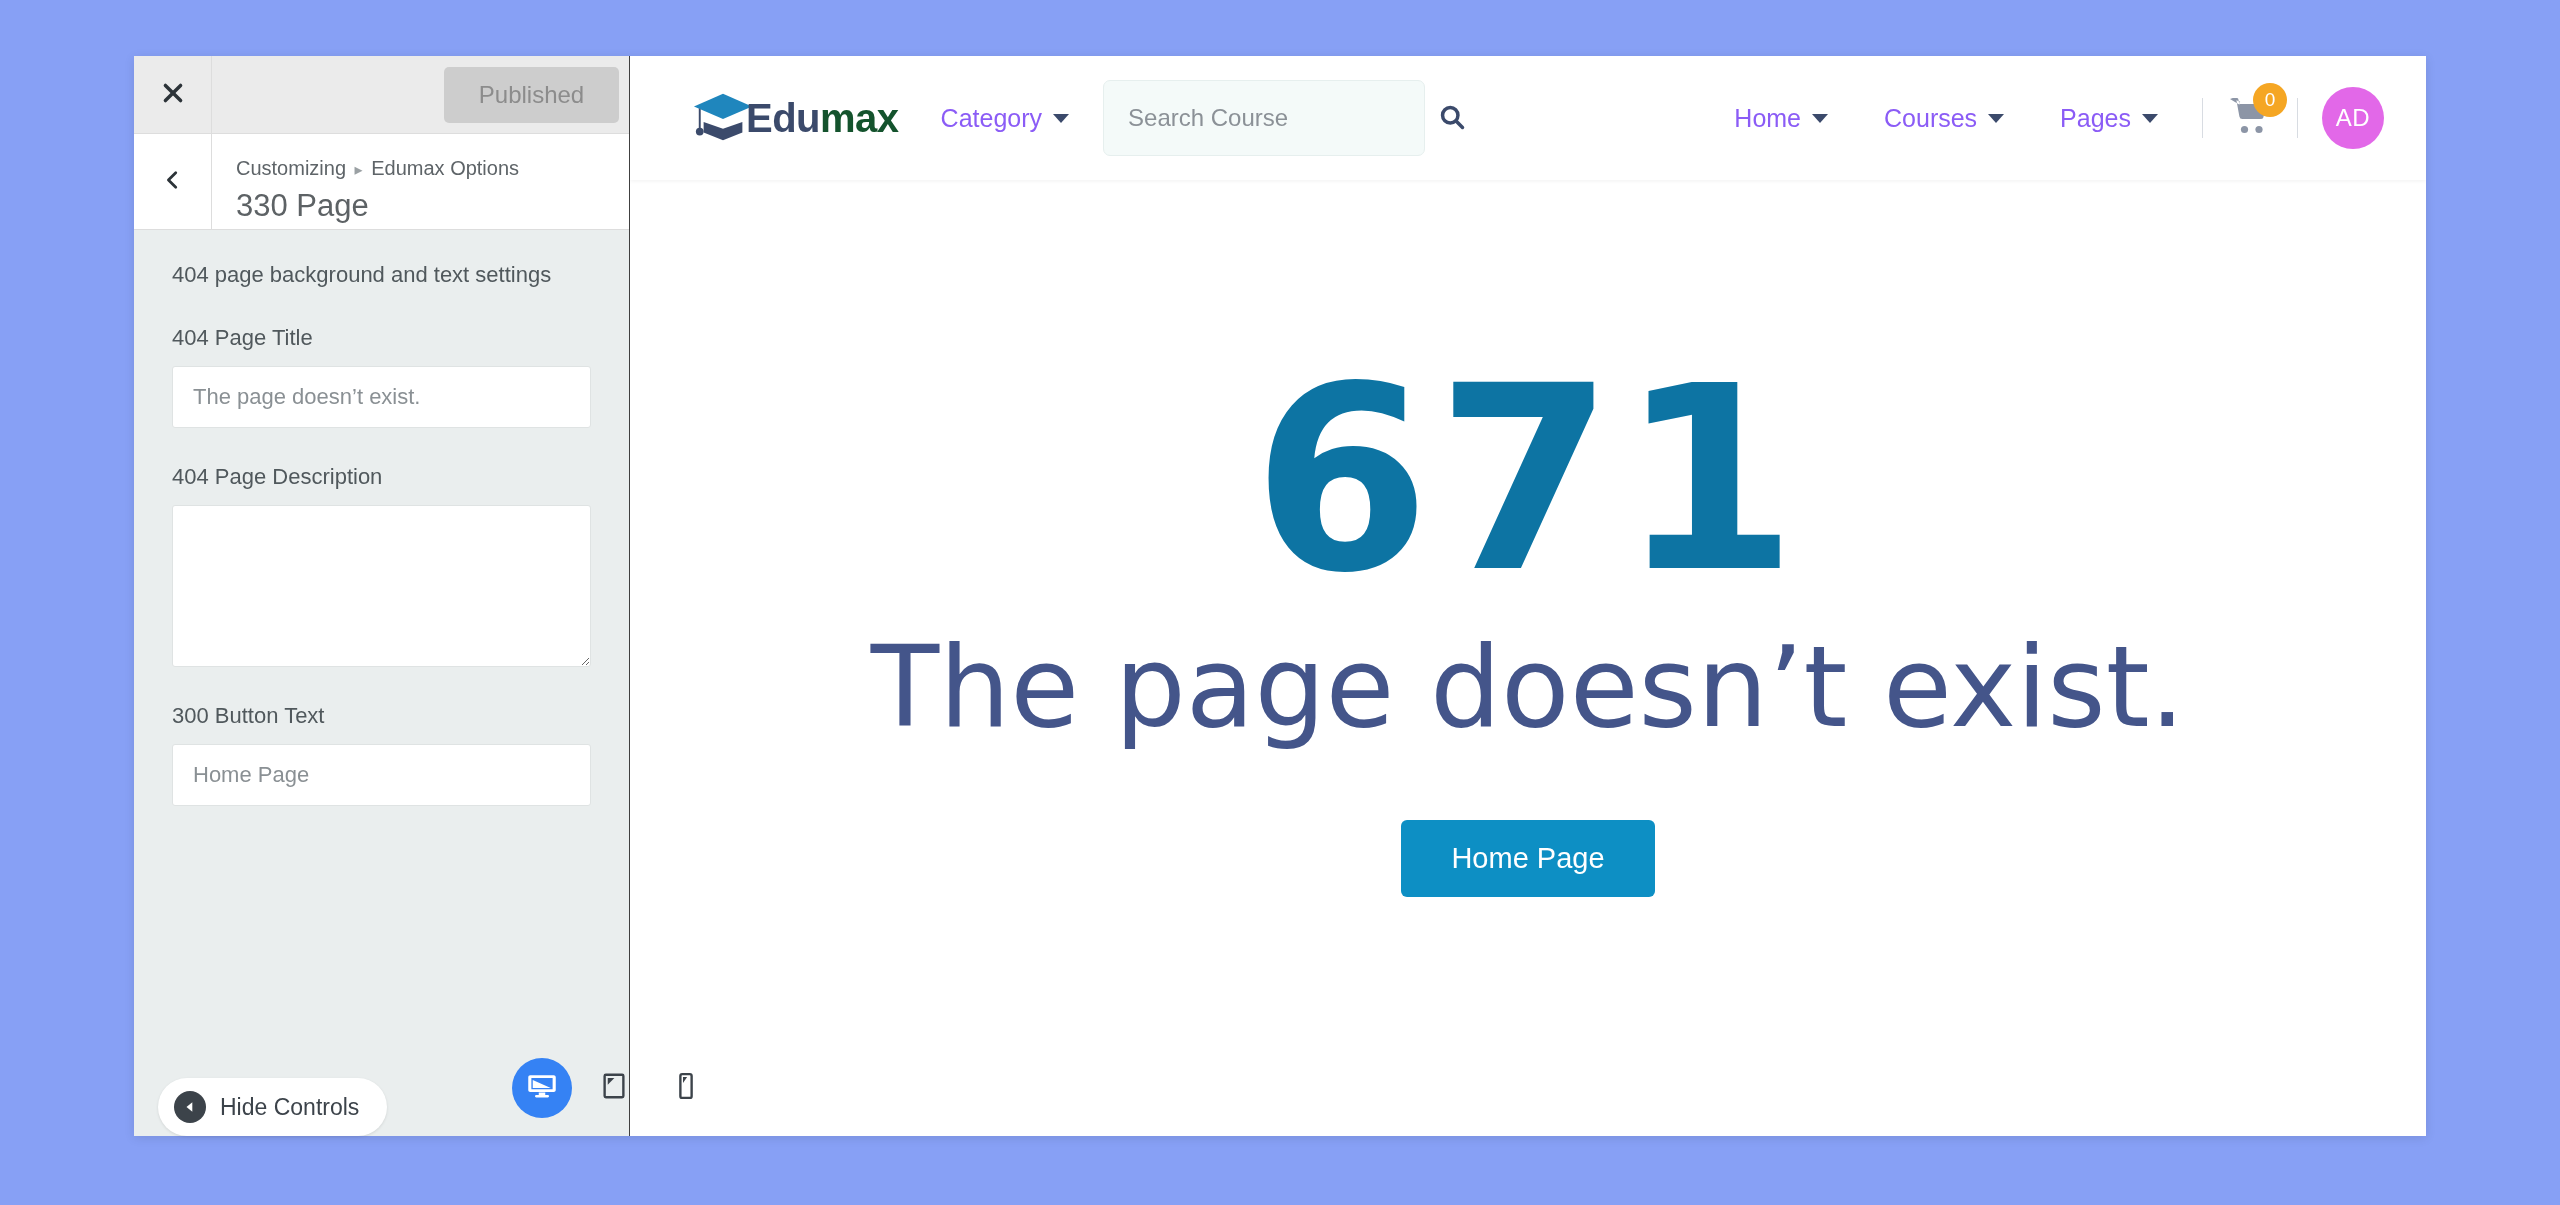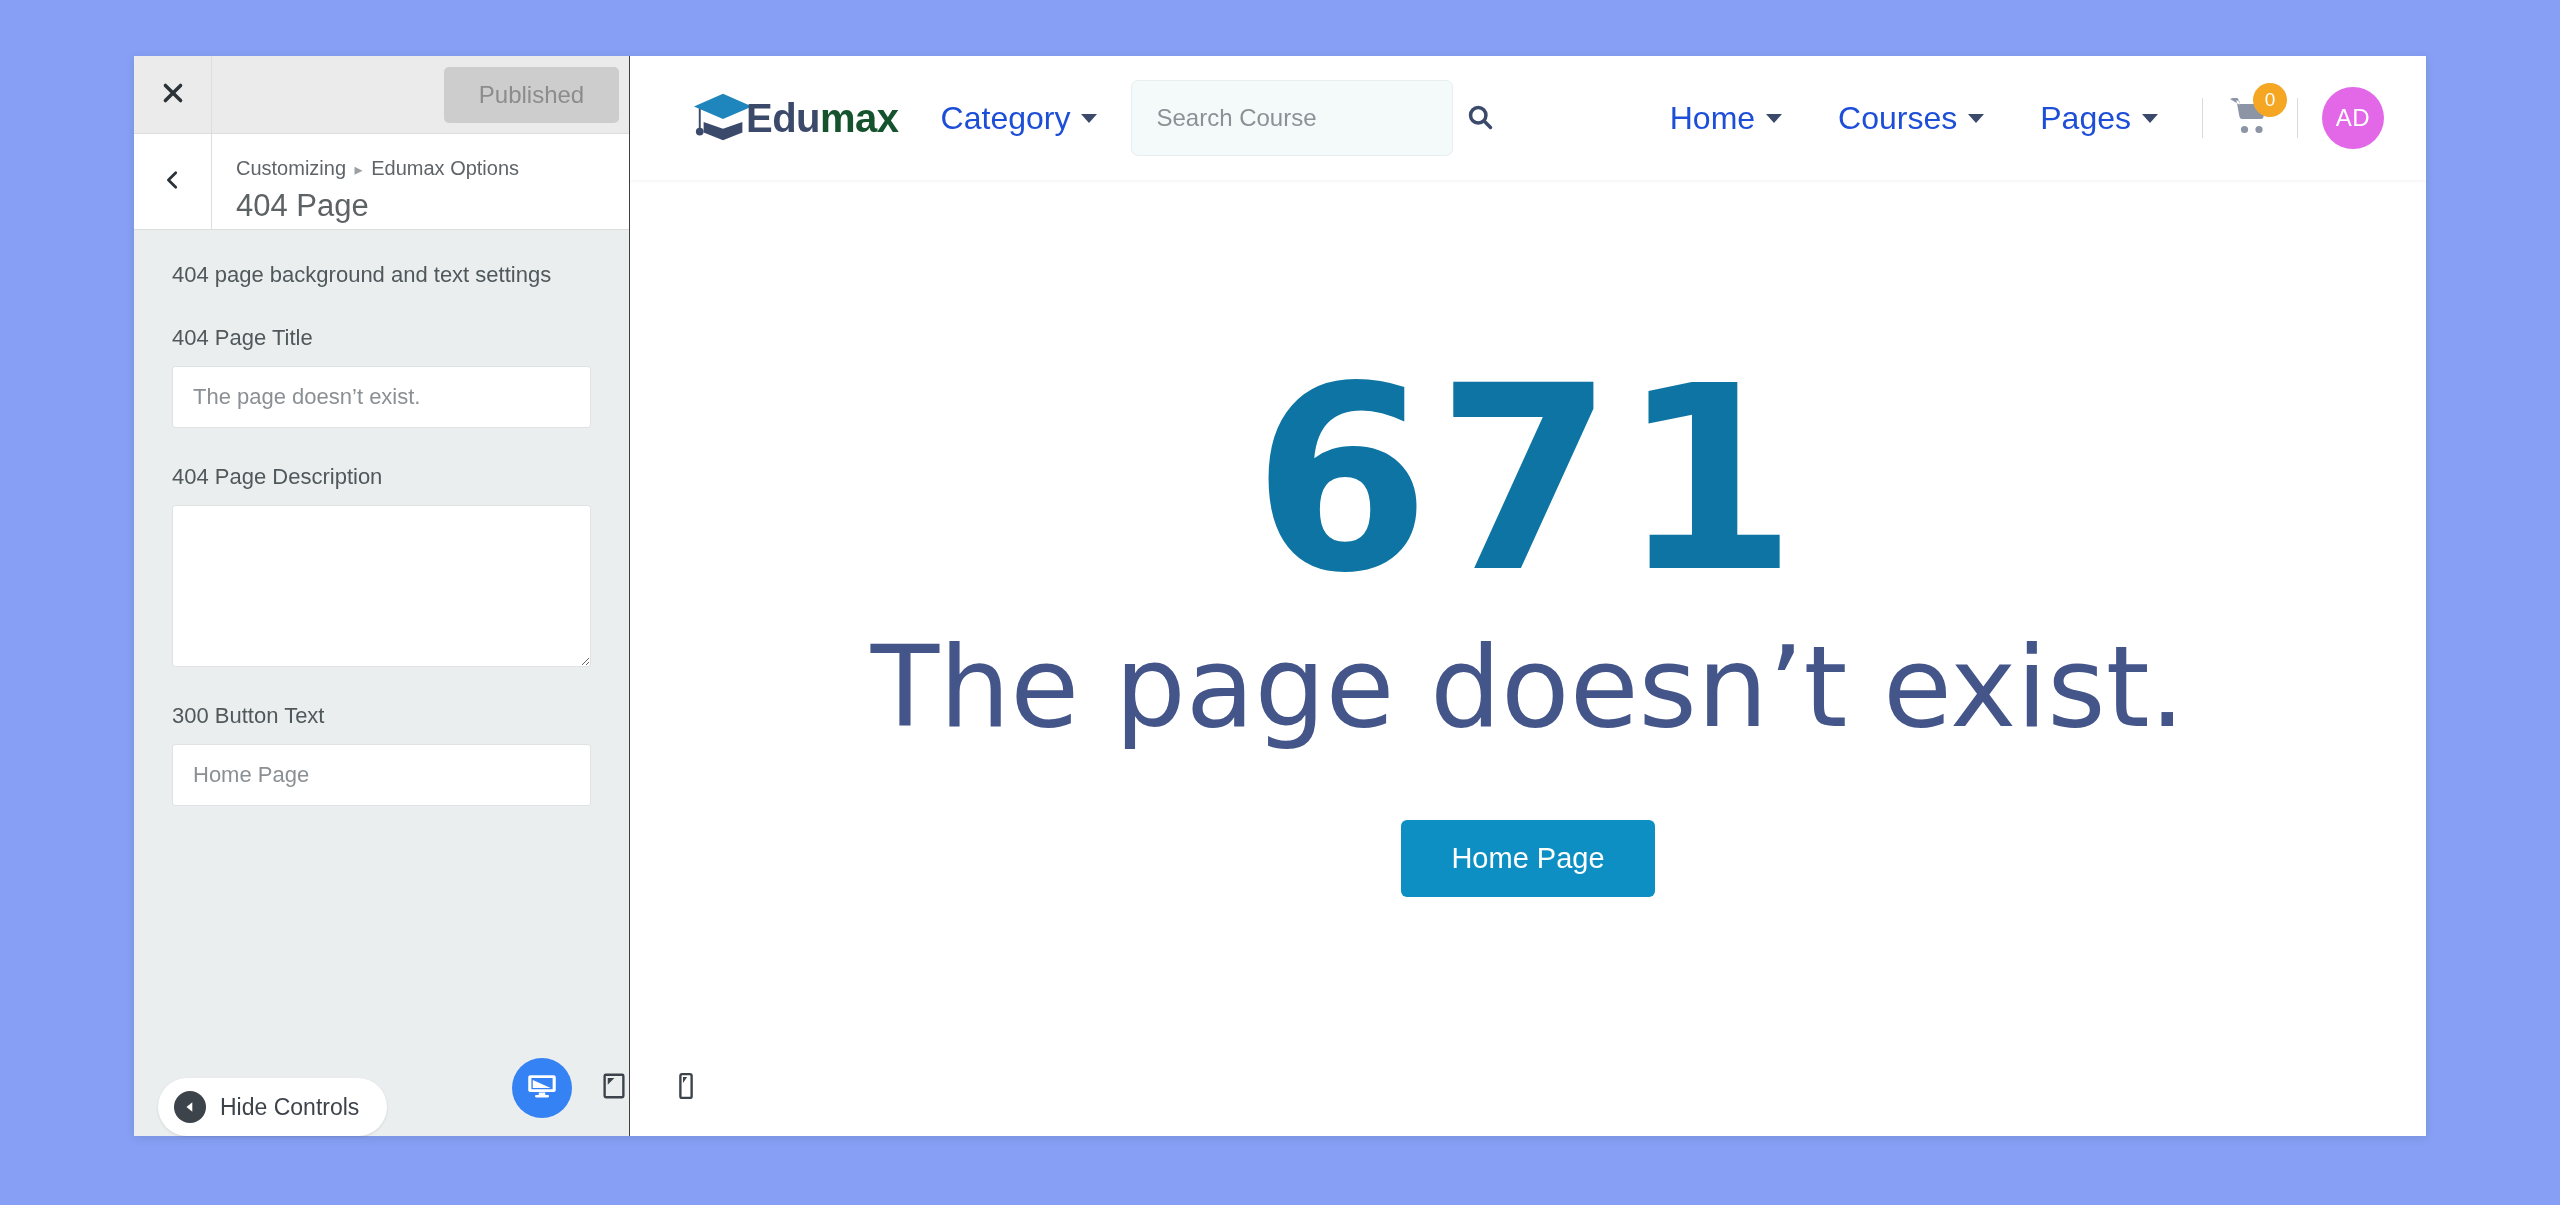--- a/index.html
+++ b/index.html
@@ -230,22 +230,22 @@
   .brand-name {
     font-size: 40px;
     font-weight: bold;
     letter-spacing: -0.5px;
     margin-left: -8px;
   }
   .brand-name .dark { color: #3b4a6b; }
   .brand-name .light { color: #14532d; }
 
   .nav-link {
-    font-size: 32px;
-    color: #1d4ed8;
+    font-size: 25px;
+    color: #8b5cf6;
     display: flex; align-items: center;
     cursor: pointer;
     white-space: nowrap;
     text-align: center;
   }
   .caret {
     display: inline-block;
     width: 0; height: 0;
     border-left: 8px solid transparent;
     border-right: 8px solid transparent;
@@ -381,21 +381,21 @@
             <polyline points="15,4 7,12 15,20"></polyline>
           </svg>
         </span>
       </div>
       <div class="cz-titles">
         <div class="cz-breadcrumb">
           <span>Customizing</span>
           <span class="sep">▸</span>
           <span>Edumax Options</span>
         </div>
-        <div class="cz-panel-title">404 Page</div>
+        <div class="cz-panel-title">330 Page</div>
       </div>
     </div>
 
     <div class="cz-body">
       <div class="cz-section-desc">404 page background and text settings</div>
 
       <div class="cz-field">
         <label class="cz-label">404 Page Title</label>
         <input class="cz-input" type="text" value="" placeholder="The page doesn’t exist." style="">
       </div>

